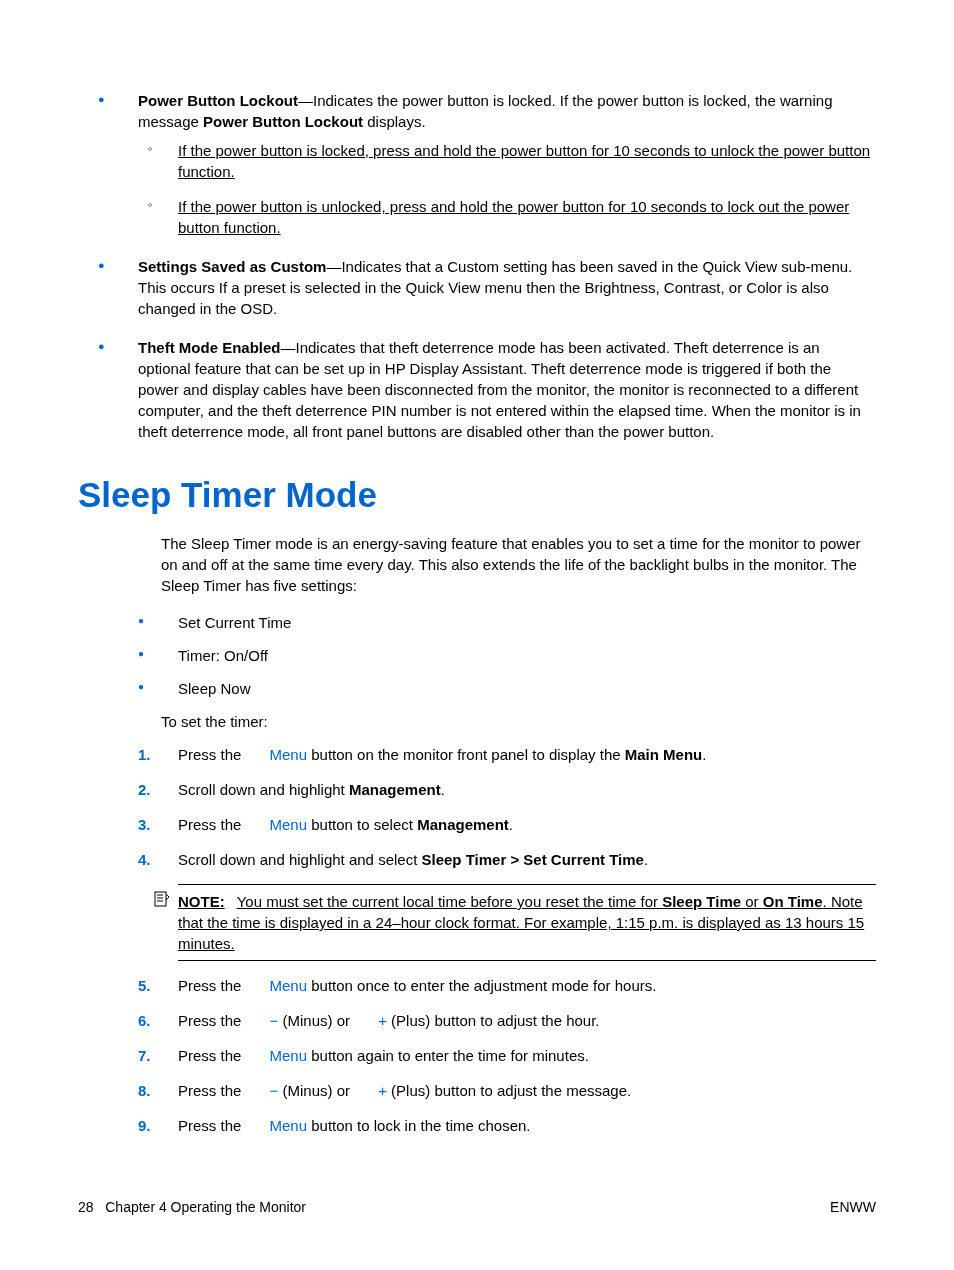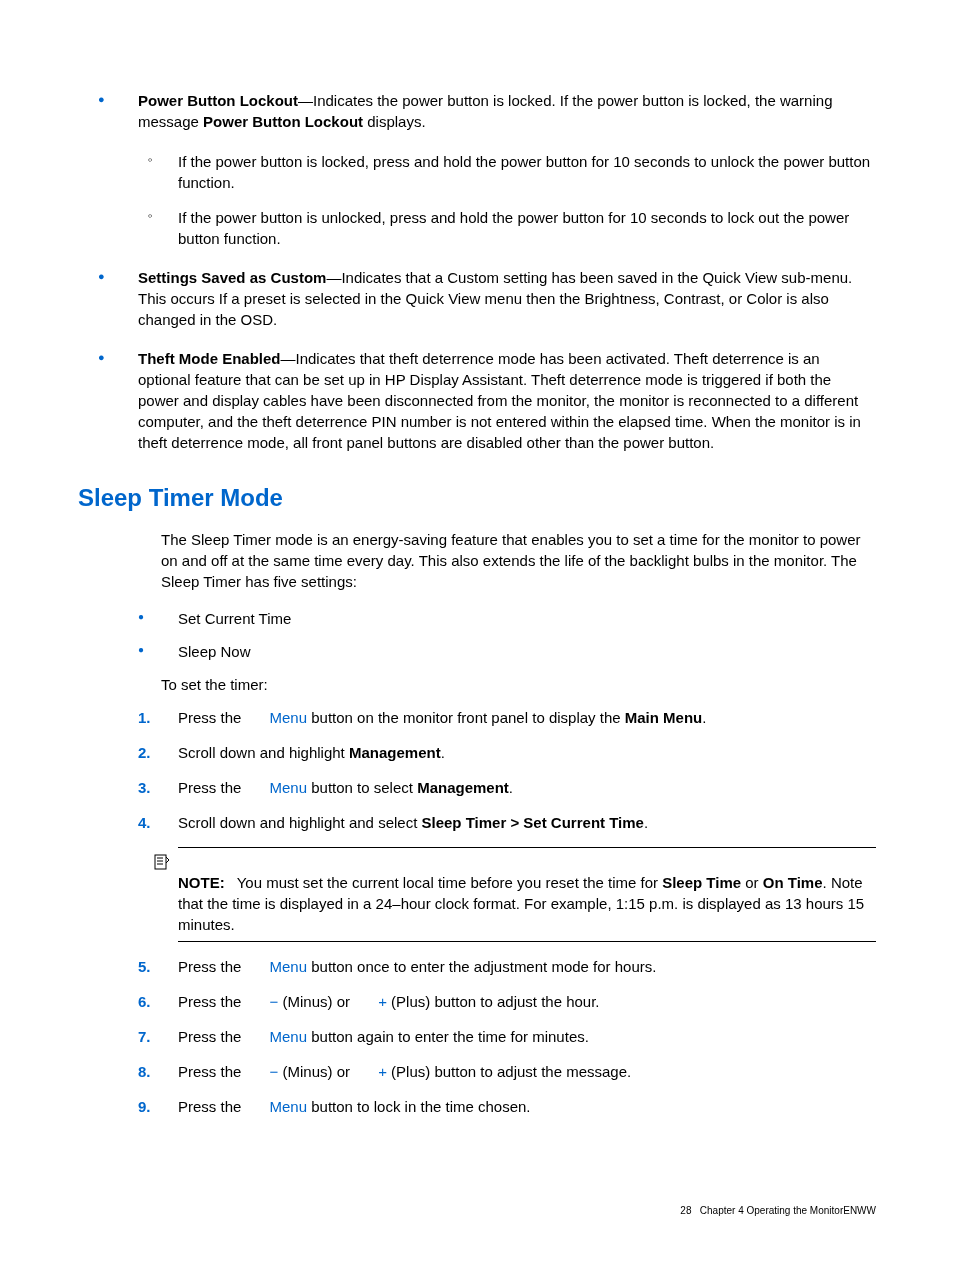--- a/index.html
+++ b/index.html
@@ -13,55 +13,56 @@
       height: 1270px;
       padding: 90px 78px 40px 78px;
       position: relative;
     }
     .main-bullets { list-style: none; margin-left: 60px; }
     .main-bullets > li { position: relative; margin-bottom: 18px; }
     .main-bullets > li::before {
       content: "●"; color: #0066cc; position: absolute;
       left: -40px; top: 2px; font-size: 11px;
     }
-    .sub-bullets { list-style: none; margin-left: 40px; margin-top: 19px; }
+    .sub-bullets { list-style: none; margin-left: 40px; margin-top: 8px; text-decoration: underline; }
     .sub-bullets > li { position: relative; margin-bottom: 14px; }
     .sub-bullets > li::before {
       content: "◦"; color: #000; position: absolute;
       left: -30px; top: 0px; font-size: 13px;
     }
     .simple-bullets { list-style: none; margin-left: 100px; margin-top: 16px; margin-bottom: 12px; }
     .simple-bullets > li { position: relative; margin-bottom: 12px; }
     .simple-bullets > li::before {
       content: "●"; color: #0066cc; position: absolute;
       left: -40px; top: 2px; font-size: 10px;
     }
     .ordered { list-style: none; margin-left: 60px; margin-top: 10px; }
     .ordered > li { position: relative; margin-bottom: 14px; padding-left: 40px; }
     .ordered .num { color: #0066cc; font-weight: bold; position: absolute; left: 0; top: 0; }
     h2.section {
-      color: #0066cc; font-size: 24px; font-weight: bold;
+      color: #0066cc; font-size: 35px; font-weight: bold;
       margin: 28px 0 14px 0;
     }
     .indented { margin-left: 83px; margin-bottom: 12px; }
     .note-box {
       margin-left: 100px; margin-right: 0;
       border-top: 1px solid #000; border-bottom: 1px solid #000;
-      padding: 24px 0 6px 0; margin-bottom: 14px;
+      padding: 6px 0 6px 0; margin-bottom: 14px;
       position: relative;
+      text-decoration: underline;
     }
     .note-icon {
       position: absolute; left: -24px; top: 6px;
       width: 16px; height: 16px;
     }
     .note-label { font-weight: bold; margin-right: 12px; }
     .blue { color: #0066cc; padding-left: 24px; }
     .footer {
       position: absolute; bottom: 52px; left: 78px; right: 78px;
-      display: flex; justify-content: flex-end; font-size: 10px;
+      display: flex; justify-content: space-between; font-size: 14px;
     }
     b { font-weight: bold; }
   </style>
 </head>
 <body>
 
 <ul class="main-bullets">
   <li>
     <b>Power Button Lockout</b><span>—Indicates the power button is locked. If the power button is locked, the warning message </span><b>Power Button Lockout</b><span> displays.</span>
     <ul class="sub-bullets">
@@ -76,20 +77,21 @@
     <b>Theft Mode Enabled</b><span>—Indicates that theft deterrence mode has been activated. Theft deterrence is an optional feature that can be set up in HP Display Assistant. Theft deterrence mode is triggered if both the power and display cables have been disconnected from the monitor, the monitor is reconnected to a different computer, and the theft deterrence PIN number is not entered within the elapsed time. When the monitor is in theft deterrence mode, all front panel buttons are disabled other than the power button.</span>
   </li>
 </ul>
 
 <h2 class="section">Sleep Timer Mode</h2>
 
 <p class="indented">The Sleep Timer mode is an energy-saving feature that enables you to set a time for the monitor to power on and off at the same time every day. This also extends the life of the backlight bulbs in the monitor. The Sleep Timer has five settings:</p>
 
 <ul class="simple-bullets">
   <li>Set Current Time</li>
+  <li>Timer: On/Off</li>
   <li>Sleep Now</li>
 </ul>
 
 <p class="indented">To set the timer:</p>
 
 <ol class="ordered">
   <li><span class="num">1.</span><span>Press the </span><span class="blue">Menu</span><span> button on the monitor front panel to display the </span><b>Main Menu</b><span>.</span></li>
   <li><span class="num">2.</span><span>Scroll down and highlight </span><b>Management</b><span>.</span></li>
   <li><span class="num">3.</span><span>Press the </span><span class="blue">Menu</span><span> button to select </span><b>Management</b><span>.</span></li>
   <li><span class="num">4.</span><span>Scroll down and highlight and select </span><b>Sleep Timer &gt; Set Current Time</b><span>.</span></li>

